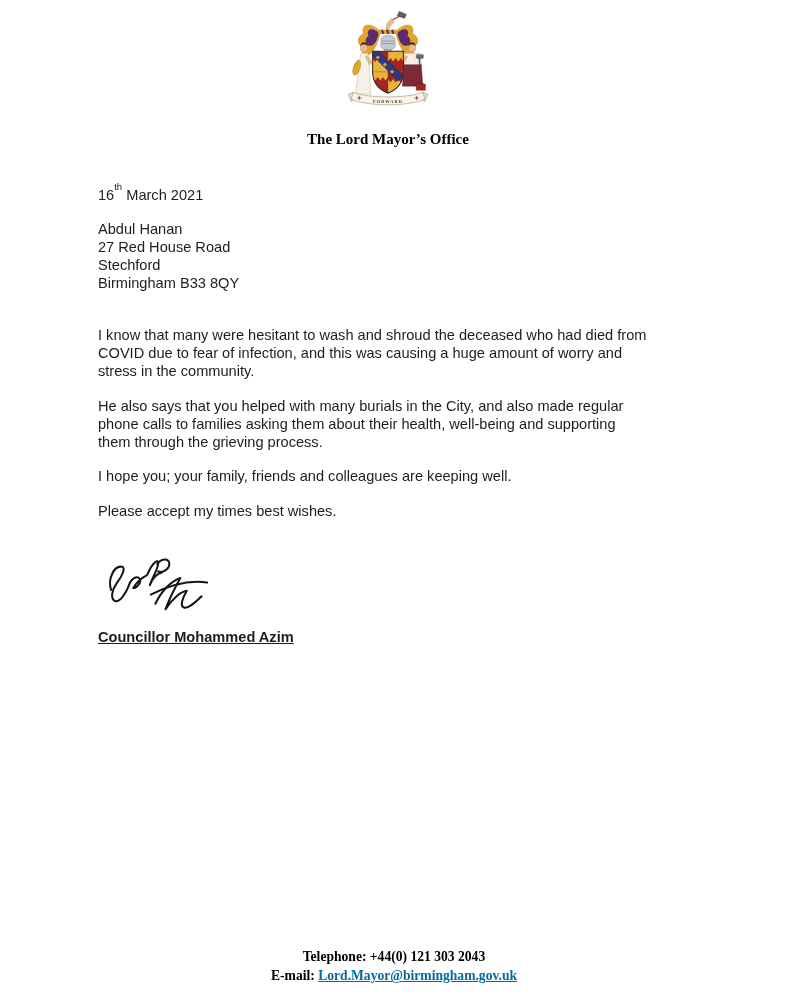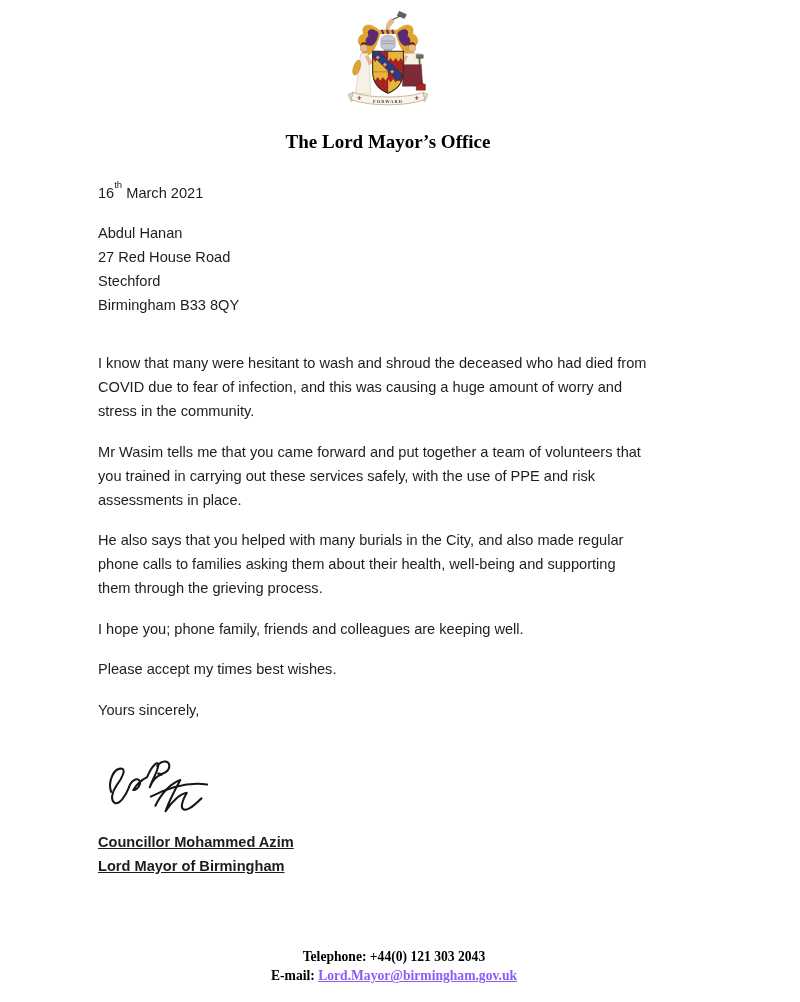--- a/index.html
+++ b/index.html
@@ -1,30 +1,30 @@
 <!DOCTYPE html>
 <html><head>
 <meta charset="utf-8">
 <style>
   html,body{margin:0;padding:0;background:#ffffff;}
   body{width:800px;height:1002px;overflow:hidden;font-family:"Liberation Sans",sans-serif;color:#1d1d1d;}
   .page{position:relative;width:800px;height:1002px;background:#fff;}
   .crest{width:82px;margin:8px 0 0 347px;}
   .crest svg{display:block;}
-  .title{font-family:"Liberation Serif",serif;font-weight:bold;font-size:19px;width:580px;margin:20px 0 0 98px;text-align:center;color:#000;}
-  .content{width:608px;margin:24px 0 0 98px;font-size:14.6px;line-height:24px;}
+  .title{font-family:"Liberation Serif",serif;font-weight:bold;font-size:15px;width:580px;margin:20px 0 0 98px;text-align:center;color:#000;}
+  .content{width:608px;margin:34px 0 0 98px;font-size:14.6px;line-height:18px;}
   .content p{margin:0 0 16.5px 0;}
   .pre{white-space:pre-line;}
   .date sup{font-size:9.5px;position:relative;top:-4.5px;}
   .address{margin-bottom:34px !important;}
   .sig-wrap{margin:28px 0 10px 2px;height:70px;}
   .signatory{font-weight:bold;margin:0 !important;text-decoration:underline;}
   .footer{position:absolute;top:939px;left:0;width:788px;text-align:center;
           font-family:"Liberation Serif",serif;font-weight:bold;font-size:13.6px;line-height:19.4px;color:#000;}
-  .footer a{color:#8b5cf6;text-decoration:underline;font-weight:bold;margin-top:48px;}
+  .footer a{color:#0369a1;text-decoration:underline;font-weight:bold;margin-top:48px;}
 </style>
 </head>
 <body>
 
 <div class="page">
 
   <div class="crest">
     <svg viewBox="0 0 160 200" width="82" height="103">
 
       <path d="M64,44 C46,26 26,30 32,50 C18,54 18,74 34,76 C24,84 32,96 44,90 C54,85 60,64 64,54 Z" fill="#e2a42c" stroke="#b5801d" stroke-width="0.6"></path>
@@ -89,44 +89,39 @@
 
     <p class="address pre">Abdul Hanan
 27 Red House Road
 Stechford
 Birmingham B33 8QY</p>
 
 
     <p class="pre">I know that many were hesitant to wash and shroud the deceased who had died from
 COVID due to fear of infection, and this was causing a huge amount of worry and
 stress in the community.</p>
-    <p class="pre">Mr Wasim tells me that you came forward and put together a team of volunteers that
-you trained in carrying out these services safely, with the use of PPE and risk
-assessments in place.</p>
     <p class="pre">He also says that you helped with many burials in the City, and also made regular
 phone calls to families asking them about their health, well-being and supporting
 them through the grieving process.</p>
-    <p class="pre">I hope you; phone family, friends and colleagues are keeping well.</p>
+    <p class="pre">I hope you; your family, friends and colleagues are keeping well.</p>
     <p class="pre">Please accept my times best wishes.</p>
 
-    <p>Yours sincerely,</p>
 
     <div class="sig-wrap">
       <svg viewBox="0 0 130 75" width="120" height="70">
         <g fill="none" stroke="#151515" stroke-width="2.2" stroke-linecap="round" stroke-linejoin="round">
           <path d="M12,45 C8,32 16,18 24,20 C28,21 24,30 18,38 C13,45 11,54 16,57 C21,59 28,49 31,41 C33,33 40,29 43,33 C45,37 40,43 36,43 C40,36 47,31 51,29 C57,15 64,10 63,17 C62,24 56,33 54,40 C56,33 62,27 67,26"></path>
           <path d="M62,17 C66,11 74,10 75,16 C76,22 68,27 63,25"></path>
           <path d="M60,60 C67,45 78,35 87,32 C81,43 74,57 71,66 C77,56 87,47 94,46 C90,53 86,62 91,64 C96,66 104,57 110,52"></path>
           <path d="M55,50 C75,40 97,34 116,37"></path>
         </g>
       </svg>
     </div>
 
     <p class="signatory">Councillor Mohammed Azim</p>
-    <p class="signatory">Lord Mayor of Birmingham</p>
   </div>
 
   <div class="footer">
     <div>Telephone: +44(0) 121 303 2043</div>
     <div><span>E-mail: </span><a href="#">Lord.Mayor@birmingham.gov.uk</a></div>
   </div>
 
 </div>
 
 </body></html>

